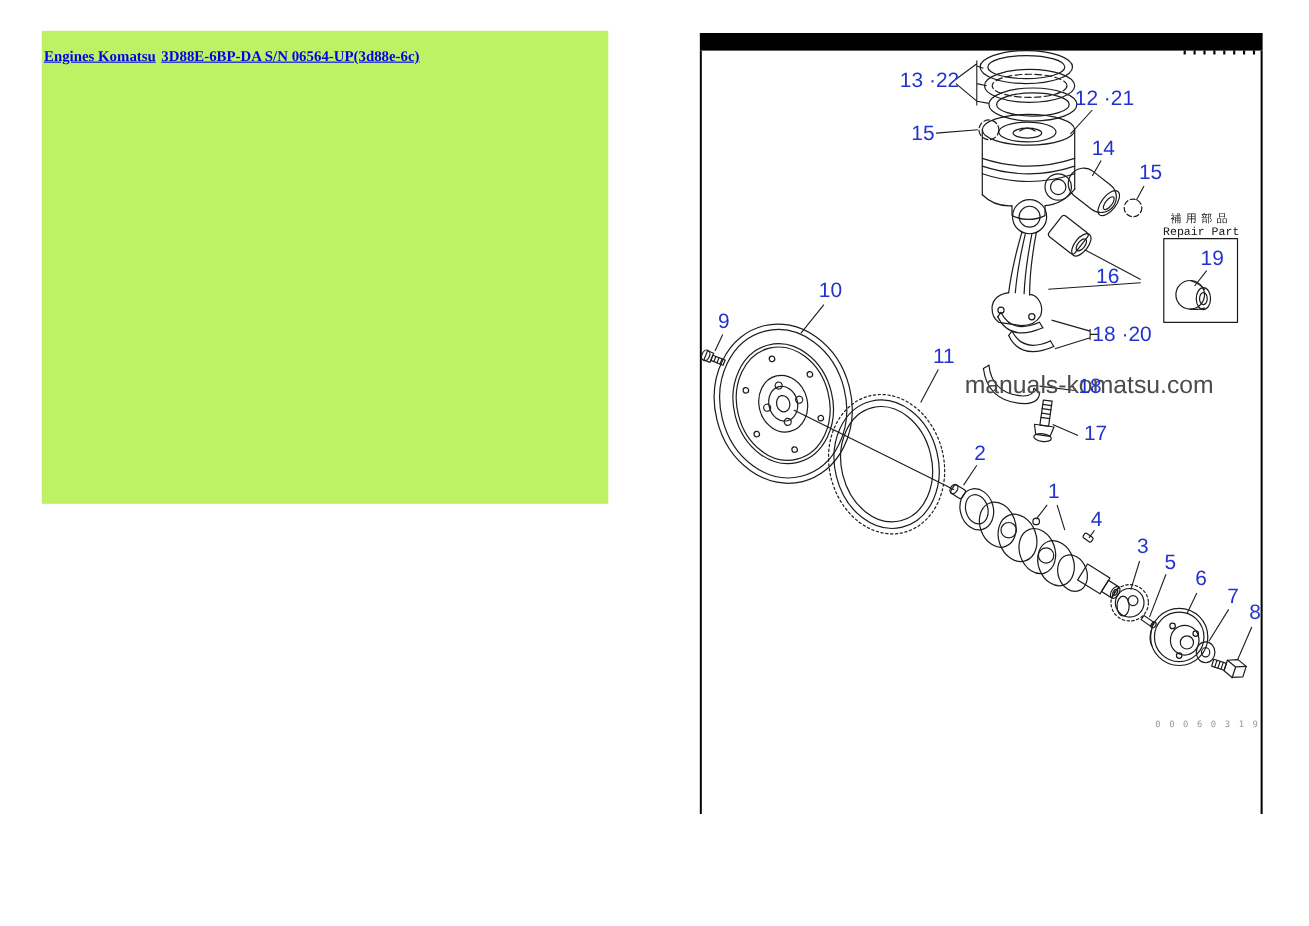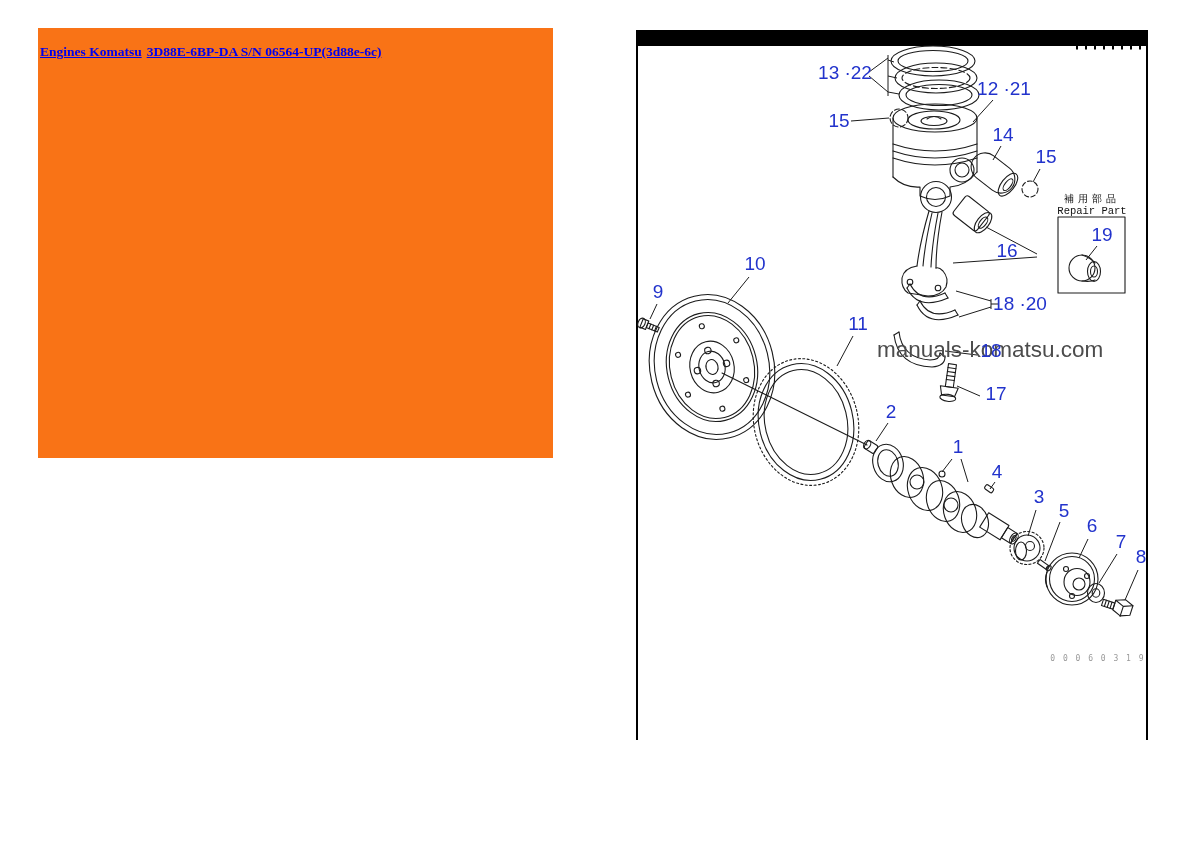--- a/index.html
+++ b/index.html
@@ -1,18 +1,18 @@
 <!DOCTYPE html>
 <html><head>
 <meta charset="utf-8">
 <style>
   html,body{margin:0;padding:0;background:#ffffff;}
   .page{position:relative;width:1190px;height:842px;background:#ffffff;overflow:hidden;
         font-family:"Liberation Sans",sans-serif;}
-  .black-panel{position:absolute;left:38px;top:28px;width:515px;height:430px;background:#f97316;}
+  .black-panel{position:absolute;left:38px;top:28px;width:515px;height:430px;background:#bef264;}
   .link-line{position:absolute;left:2px;top:14px;white-space:nowrap;}
   .link-line a{color:#0000ee;text-decoration:underline;cursor:pointer;
         font-family:"Liberation Serif",serif;font-weight:bold;font-size:13.5px;}
   .link-line a + a{margin-left:5px;}
   .diagram-wrap{position:absolute;left:636px;top:30px;width:512px;height:710px;}
   svg{display:block;}
   .draw path,.draw ellipse,.draw circle,.draw rect{stroke:#1c1c1c;fill:none;stroke-width:1.1;
         stroke-linecap:round;stroke-linejoin:round;}
   .leaders path{stroke:#1c1c1c;fill:none;stroke-width:1;}
   .plbl{font-family:"Liberation Sans",sans-serif;font-size:19px;fill:#2233cc;text-anchor:middle;}

